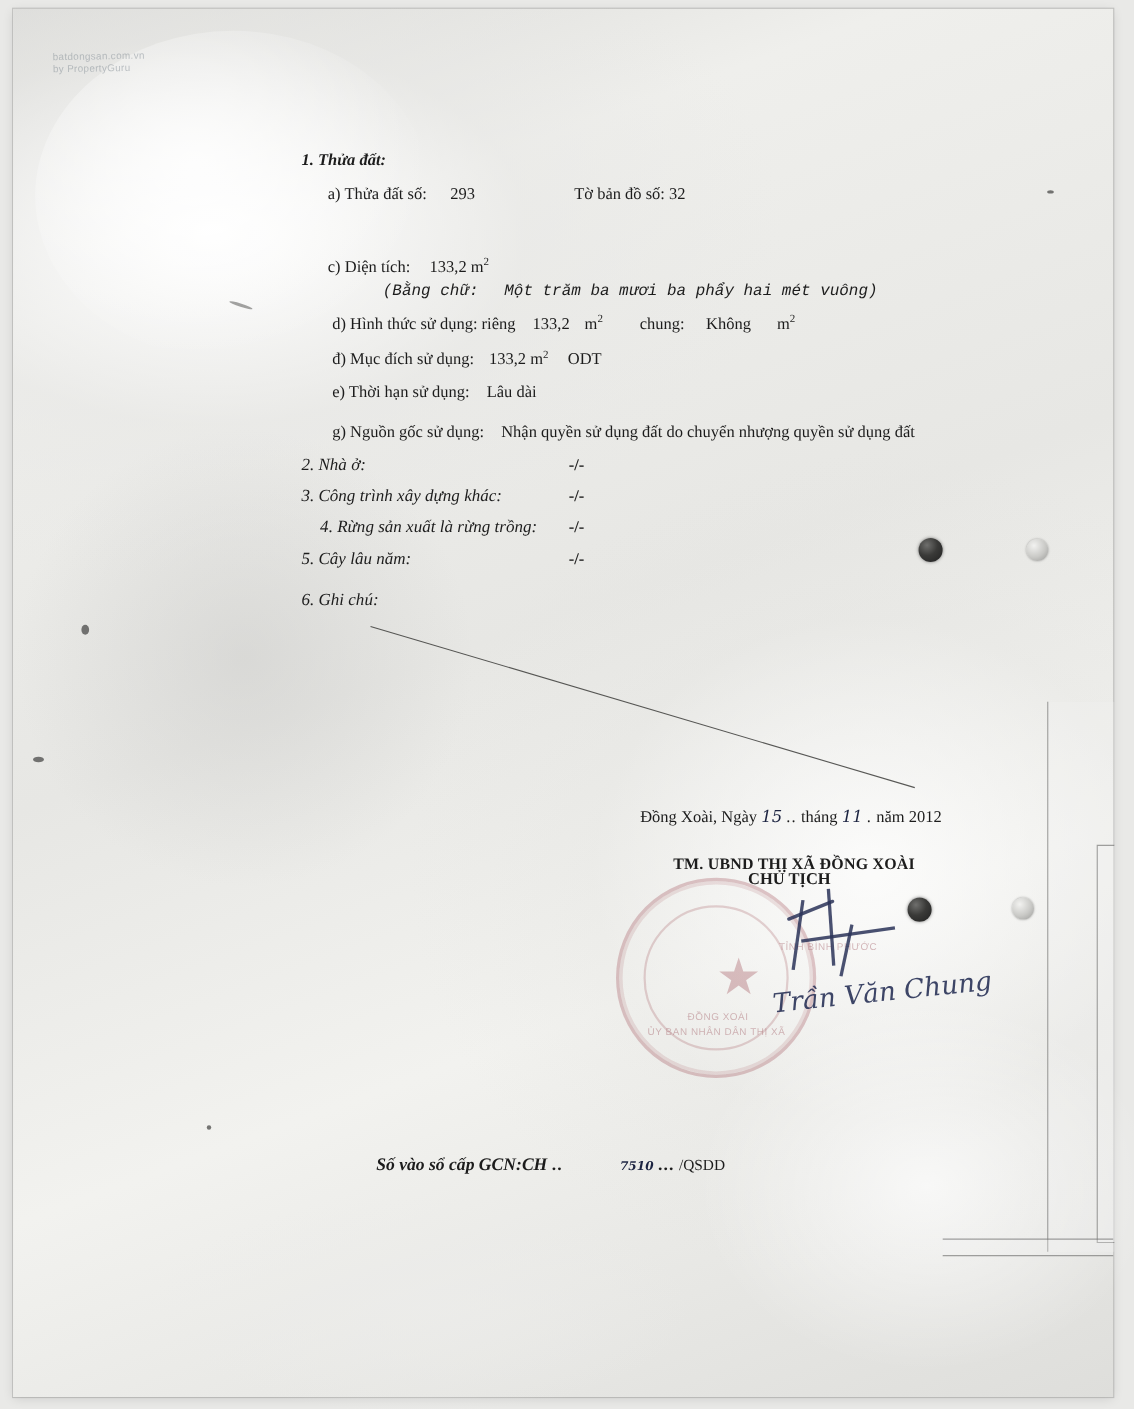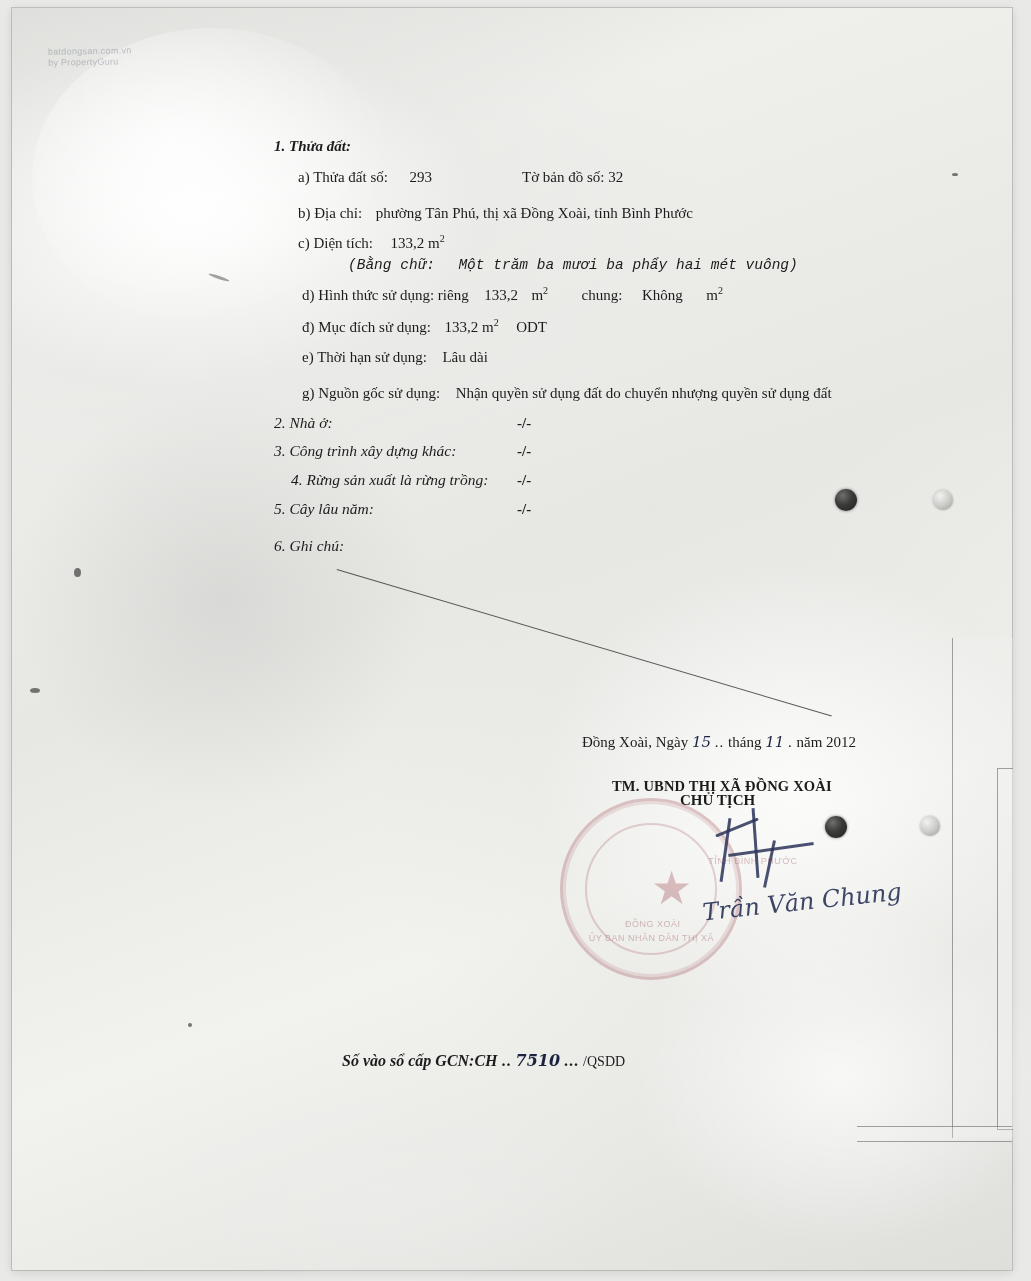--- a/index.html
+++ b/index.html
@@ -196,26 +196,20 @@
       <span>a)</span>
       <span>Thửa đất số:</span>
       <span style="display:inline-block;width:14px;"></span>
       <span>293</span>
     </div>
     <div class="t line" style="left:510px; top:161px;">
       <span>Tờ bản đồ số:</span>
       <span>32</span>
     </div>
 
-    <div class="t line" style="left:286px; top:197px;">
-      <span>b)</span>
-      <span>Địa chỉ:</span>
-      <span style="display:inline-block;width:6px;"></span>
-      <span>phường Tân Phú, thị xã Đồng Xoài, tỉnh Bình Phước</span>
-    </div>
 
     <div class="t line" style="left:286px; top:225px;">
       <span>c)</span>
       <span>Diện tích:</span>
       <span style="display:inline-block;width:10px;"></span>
       <span>133,2 m</span><span class="sup">2</span>
     </div>
 
     <div class="t ital" style="left:336px; top:249px;">
       <span>(Bằng chữ:</span>
@@ -320,21 +314,21 @@
     <div class="sig-stroke" style="left:712px; top:810px; width:3px; height:64px; transform:rotate(8deg);"></div>
     <div class="sig-stroke" style="left:702px; top:818px; width:46px; height:3px; transform:rotate(-22deg); border-radius:2px;"></div>
     <div class="sig-stroke" style="left:742px; top:800px; width:3px; height:70px; transform:rotate(-4deg);"></div>
     <div class="sig-stroke" style="left:716px; top:840px; width:86px; height:3px; transform:rotate(-8deg);"></div>
     <div class="sig-stroke" style="left:756px; top:832px; width:3px; height:48px; transform:rotate(12deg);"></div>
     <div class="signature">Trần Văn Chung</div>
 
     <div class="t" style="left:330px; top:1043px; font-size:16px; font-weight:bold;">
       <span style="font-style:italic;">Số vào sổ cấp GCN:CH</span>
       <span class="dotfill">..</span>
-      <span class="hand" style="font-size:16px;">7510</span>
+      <span class="hand" style="font-size:11px;margin-left:48px;">7510</span>
       <span class="dotfill">...</span>
       <span style="font-weight:normal;font-size:14px;">/QSDD</span>
     </div>
 
     <div class="hole" style="left:823px; top:481px; width:22px; height:22px;"></div>
     <div class="hole light" style="left:921px; top:482px; width:20px; height:20px;"></div>
     <div class="hole" style="left:813px; top:808px; width:22px; height:22px;"></div>
     <div class="hole light" style="left:908px; top:808px; width:20px; height:20px;"></div>
 
     <div class="frame-edge" style="left:940px; top:630px; width:60px; height:500px; border-width:0 0 0 1px;"></div>

